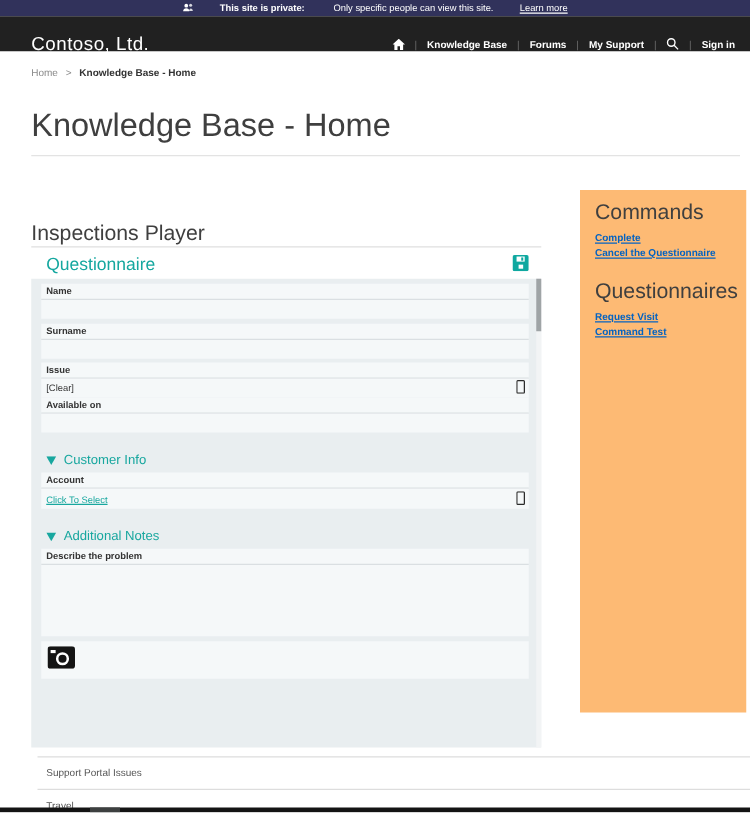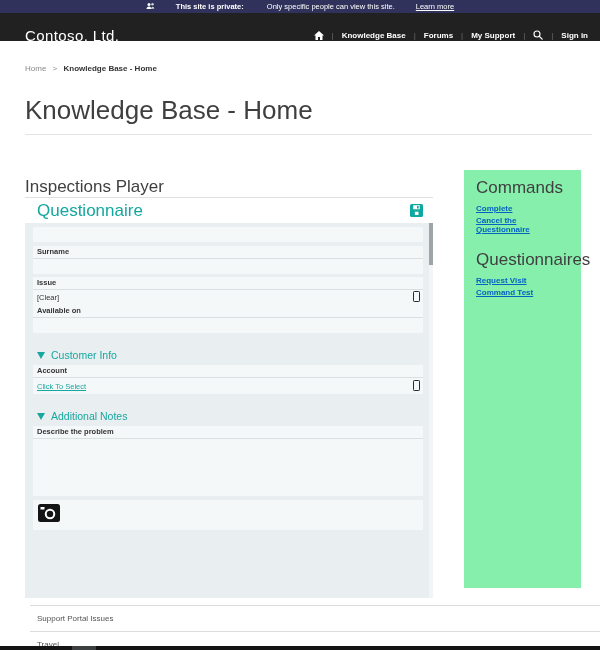--- a/index.html
+++ b/index.html
@@ -18,36 +18,36 @@
   
   .navbar {
     height:28px; background:#212121; color:#fff; display:flex; align-items:center;
     padding:16px 12px 0 25px;
   }
   .brand { font-size:15px; font-weight:300; letter-spacing:.4px; }
   .nav-right { margin-left:auto; display:flex; align-items:center; font-size:8px; font-weight:bold; }
   .nav-item { cursor:pointer; display:flex; align-items:center; }
   .nav-sep { color:#6c6c6c; margin:0 8px; font-weight:normal; }
   
-  .breadcrumb { margin:23px 0 0 25px; font-size:8px; color:#8a8a8a; }
+  .breadcrumb { margin:13px 0 0 25px; font-size:8px; color:#8a8a8a; }
   .breadcrumb .sep { margin:0 4px; }
   .breadcrumb .current { color:#333; font-weight:bold; }
   .page-title {
     margin:22px 8px 0 25px; font-size:26px; font-weight:300; color:#3f3f3f;
     padding-bottom:8px; border-bottom:1px solid #e3e3e3;
   }
   .description { margin:10px 25px 0 25px; font-size:9px; line-height:1.35; color:#666; max-width:558px; }
   
   .section-title { position:absolute; left:25px; top:177px; font-size:17px; font-weight:300; color:#3f3f3f; }
   .panel {
     position:absolute; left:25px; top:197px; width:408px; height:401px;
     background:#fff; border-top:1px solid #e0e0e0;
   }
   .panel-header { height:25px; display:flex; align-items:center; padding:0 10px 0 12px; }
-  .panel-title { color:#14a79f; font-size:17px;text-align:center; }
+  .panel-title { color:#14a79f; font-size:14px;text-align:center; }
   .save-btn { margin-left:auto; cursor:pointer; display:flex; }
   .panel-body {
     position:absolute; top:25px; left:0; right:0; bottom:0;
     background:#e9eef0; padding:4px 10px 0 8px; overflow:hidden;
   }
   .f-label {
     height:13px; line-height:12px; background:#f5f8f9; border-bottom:1px solid #dadfe2;
     font-size:7.5px; font-weight:bold; color:#333; padding-left:4px;
   }
   .f-input { height:15px; background:#f5f8f9; border:none; width:100%; display:block; }
@@ -60,22 +60,22 @@
   .sec-head { display:flex; align-items:center; gap:6px; height:14px; padding-left:4px;
     color:#18a79f; font-size:10.5px; margin-top:1px; cursor:pointer; }
   .link-teal { color:#18a79f; text-decoration:underline; font-size:7.5px; cursor:pointer; }
   .f-textarea { height:57px; background:#f5f8f9; width:100%; border:none; resize:none; display:block; }
   .camera-row { height:30px; background:#f5f8f9; padding:4px 0 0 5px; }
   .camera-btn { display:inline-flex; cursor:pointer; }
   .scrollbar { position:absolute; right:0; top:25px; bottom:0; width:4px; background:#f2f4f5; }
   .scroll-thumb { position:absolute; top:0; left:0; width:4px; height:42px; background:#9fa4a6; }
   
   .sidebar {
-    position:absolute; left:464px; top:170px; width:117px; height:418px;
-    background:#86efac; padding:8px 12px;
+    position:absolute; left:464px; top:152px; width:133px; height:418px;
+    background:#fdba74; padding:8px 12px;
   }
   .side-title { font-size:17px; font-weight:300; color:#3f3f3f; margin-bottom:6px; }
   .side-title.second { margin-top:16px; }
   .side-link { display:block; color:#0563c1; text-decoration:underline; font-size:8px;
     font-weight:bold; margin:3px 0; cursor:pointer; }
   
   .bottom-list { position:absolute; left:30px; right:0; top:605px; }
   .bottom-row {
     border-top:1px solid #ddd; height:26px; line-height:26px; font-size:8px;
     color:#555; padding-left:7px; background:#fff; cursor:pointer;
@@ -146,20 +146,21 @@
         <svg width="13" height="13" viewBox="0 0 16 16">
             <rect width="16" height="16" rx="2" fill="#0fa8a0"></rect>
             <rect x="4" y="1.5" width="8" height="5" fill="#fff"></rect>
             <rect x="8.6" y="2.4" width="2" height="3.2" fill="#0fa8a0"></rect>
             <rect x="6" y="9.5" width="4.5" height="4" fill="#fff"></rect>
           </svg>
       </span>
     </div>
 
     <div class="panel-body">
+      <div class="f-label">Name</div>
       <input class="f-input" type="text" style="">
       <div class="sp4"></div>
 
       <div class="f-label">Surname</div>
       <input class="f-input" type="text" style="">
       <div class="sp3"></div>
 
       <div class="f-label">Issue</div>
       <div class="f-row">
         <span>[Clear]</span>

